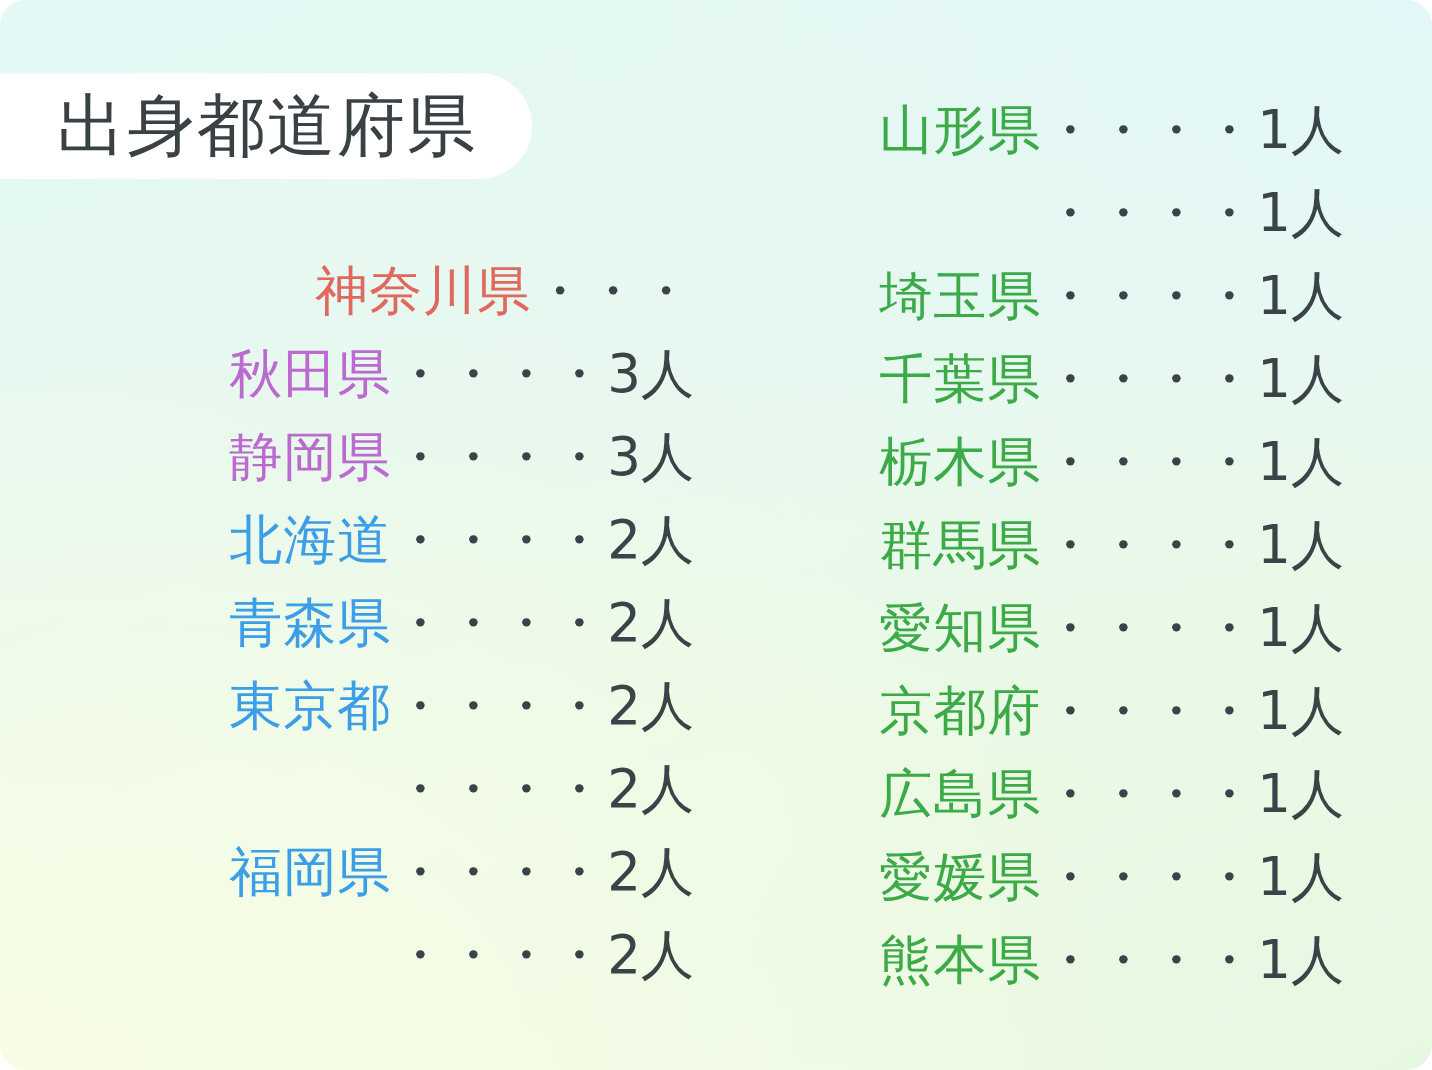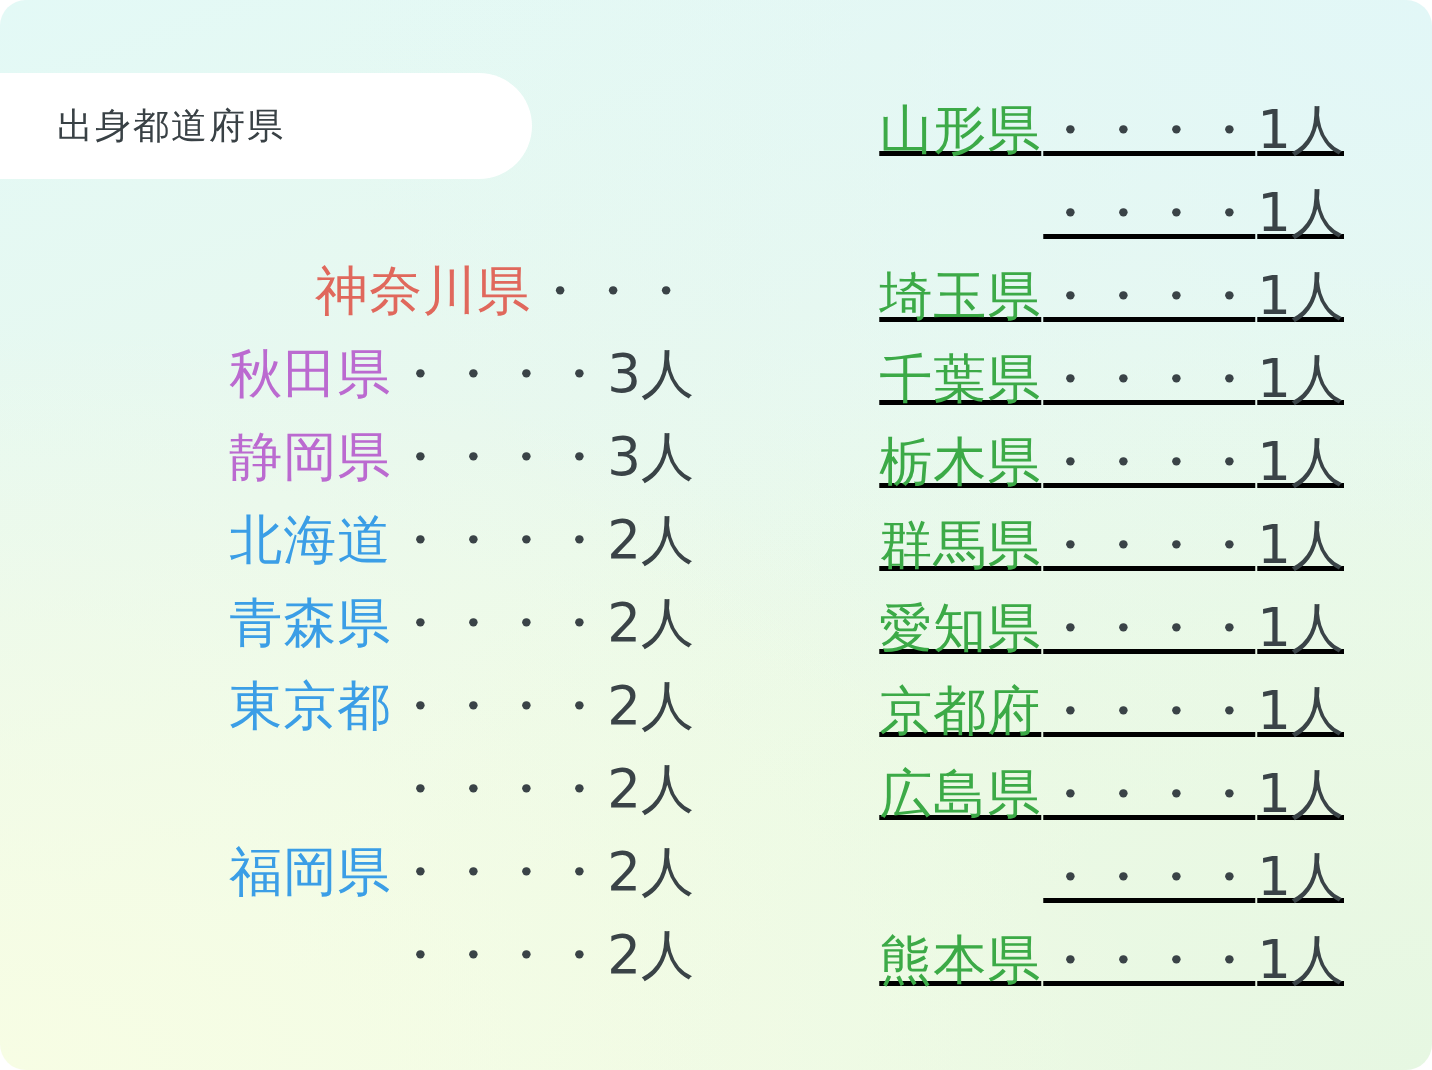--- a/index.html
+++ b/index.html
@@ -37,21 +37,21 @@
     height: 106px;
     background: #ffffff;
     border-radius: 0 53px 53px 0;
   }
   #title-text {
     position: absolute;
     left: 97px;
     top: 0;
     height: 106px;
     line-height: 106px;
-    font-size: 36px;
+    font-size: 68px;
     letter-spacing: 2px;
     color: #394145;
     white-space: nowrap;
   }
 
   
   #columns {
     position: absolute;
     left: 0;
     top: 0;
@@ -71,21 +71,21 @@
     display: flex;
     align-items: baseline;
     justify-content: flex-end;
     white-space: nowrap;
     font-size: 53px;
     line-height: 83px;
     height: 83px;
     box-sizing: border-box;
   }
   #col-left  .row { padding-right: 18px; text-align: right; }
-  #col-right .row { padding-right: 88px; text-decoration: underline; }
+  #col-right .row { padding-right: 88px; }
 
   .pref {
     letter-spacing: 1px;
   }
   .dots {
     color: #3a4347;
     letter-spacing: 0px;
     padding: 0 2px;
   }
   .count {
@@ -191,20 +191,21 @@
           <span class="pref c-green">京都府</span>
           <span class="dots">・・・・</span>
           <span class="count">1人</span>
         </div>
         <div class="row">
           <span class="pref c-green">広島県</span>
           <span class="dots">・・・・</span>
           <span class="count">1人</span>
         </div>
         <div class="row">
+          <span class="pref c-green">愛媛県</span>
           <span class="dots">・・・・</span>
           <span class="count">1人</span>
         </div>
         <div class="row">
           <span class="pref c-green">熊本県</span>
           <span class="dots">・・・・</span>
           <span class="count">1人</span>
         </div>
       </div>
   </div>

